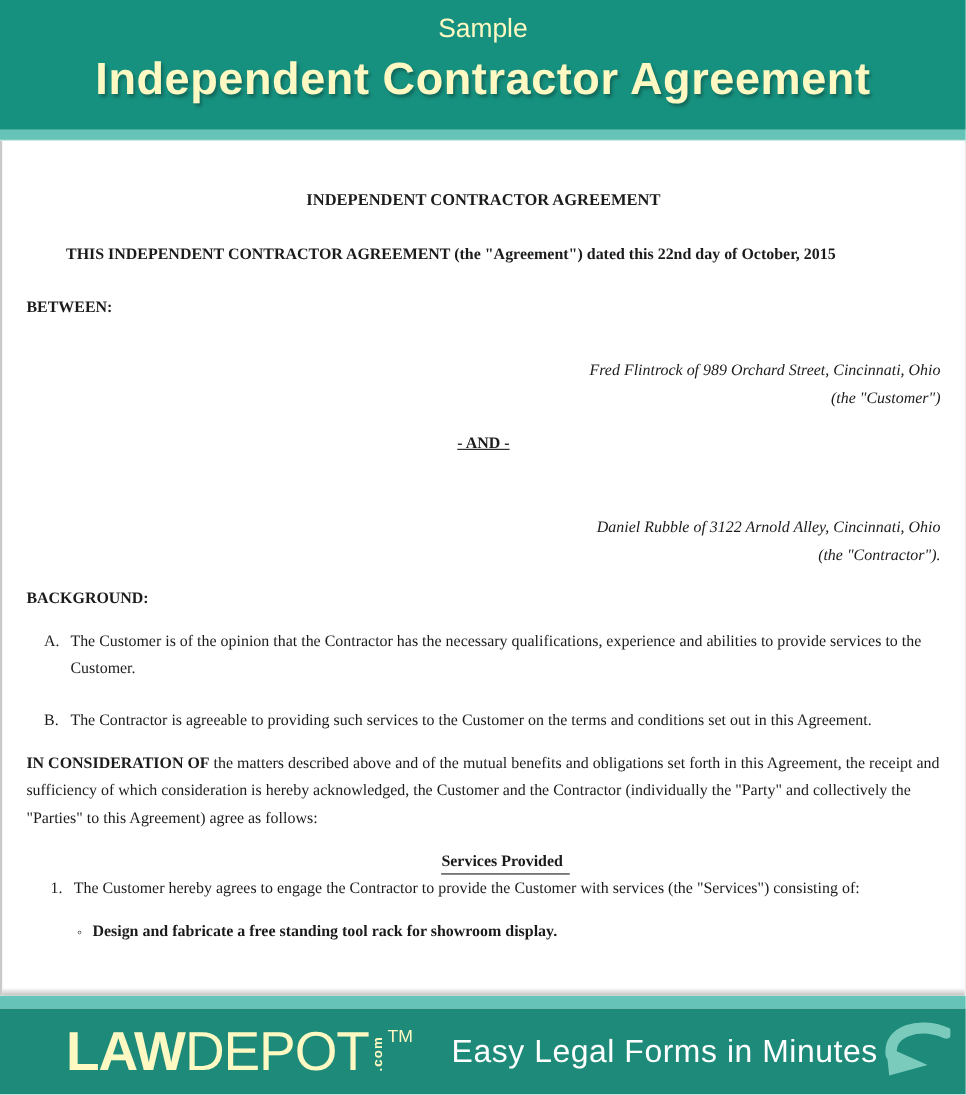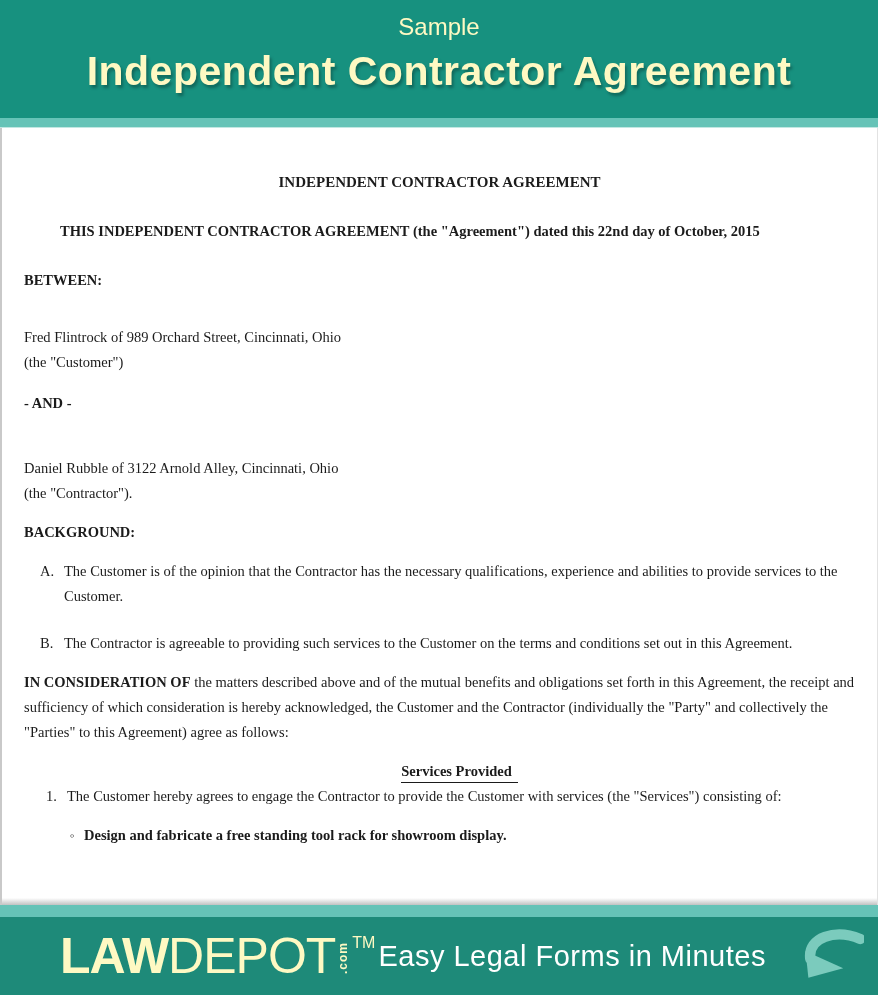--- a/index.html
+++ b/index.html
@@ -29,24 +29,24 @@
     padding:42px 22px 0 22px;
     font-size:14.5px; line-height:25px; color:#1b1b1b;
   }
   .doc::after {
     content:""; position:absolute; left:0; right:0; bottom:0; height:7px;
     background:linear-gradient(#ffffff, #c2c2c2);
   }
   .doc-title { text-align:center; font-weight:bold; font-size:15px; margin-bottom:24px; }
   .opening { font-weight:bold; margin-bottom:24px;margin-left:36px; }
   .between { font-weight:bold; margin-bottom:32px; }
-  .party { text-align:left; }
+  .party { text-align:right;font-style:italic; }
   .party.first { margin-bottom:16px; }
   .party.second { margin-bottom:14px; }
-  .and-sep { text-align:left; font-weight:bold; margin-bottom:40px; }
+  .and-sep { text-align:center; font-weight:bold; margin-bottom:52px;text-decoration:underline; }
   .background-label { font-weight:bold; margin-bottom:14px; }
 
   .bg-item { display:flex; margin:0 0 22px 16px; }
   .bg-item.last { margin-bottom:14px; }
   .bg-item .marker { flex:none; width:24px; }
   .bg-item .txt { flex:1; }
 
   .consideration { margin-bottom:14px; }
 
   .services-heading { margin-left:40px; font-weight:bold;text-align:center; }
@@ -71,21 +71,21 @@
   .logo { display:flex; align-items:flex-start; text-decoration:none; color:#fef9c3; cursor:pointer; }
   .logo-main { font-size:50px; line-height:52px; letter-spacing:-1px; white-space:nowrap; }
   .law { font-weight:bold; }
   .depot { font-weight:normal; }
   .com {
     writing-mode:vertical-rl; transform:rotate(180deg);
     font-size:12px; font-weight:bold; letter-spacing:1px;
     height:44px; margin:6px 0 0 1px; text-align:center;
   }
   .tm { font-size:16px; margin:4px 3px 0 2px; }
-  .tagline { flex:1; text-align:left; font-size:29px; font-weight:400; letter-spacing:0.5px; }
+  .tagline { flex:1; text-align:right; font-size:29px; font-weight:400; letter-spacing:0.5px; }
   .arrow-wrap { flex:none; width:66px; height:58px; color:var(--arrow-teal, #7bcbbd); }
 </style>
 </head>
 <body>
 
 <div class="page">
 
   <header class="banner">
     <div class="sample">Sample</div>
     <h1 class="banner-title">Independent Contractor Agreement</h1>

